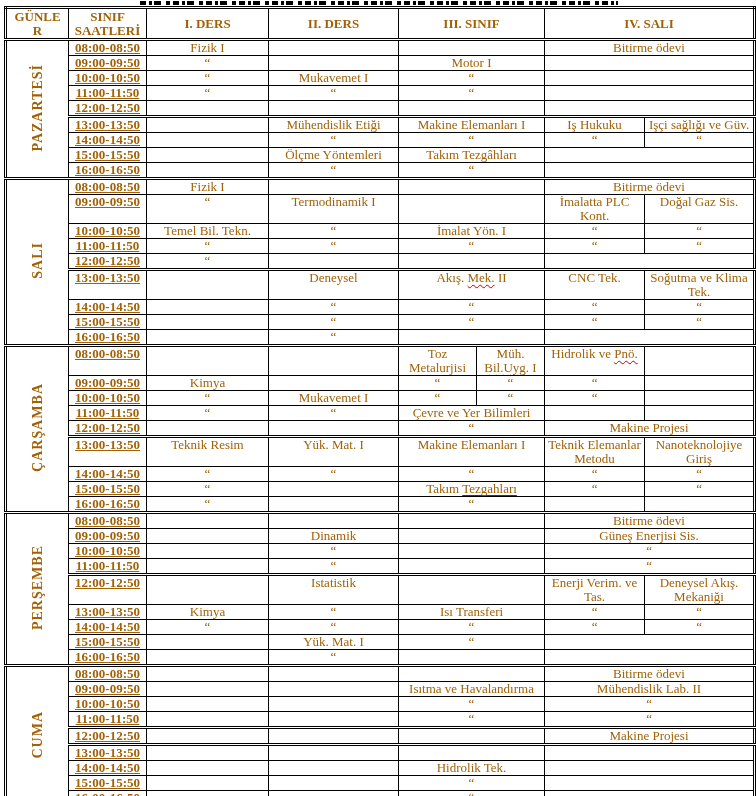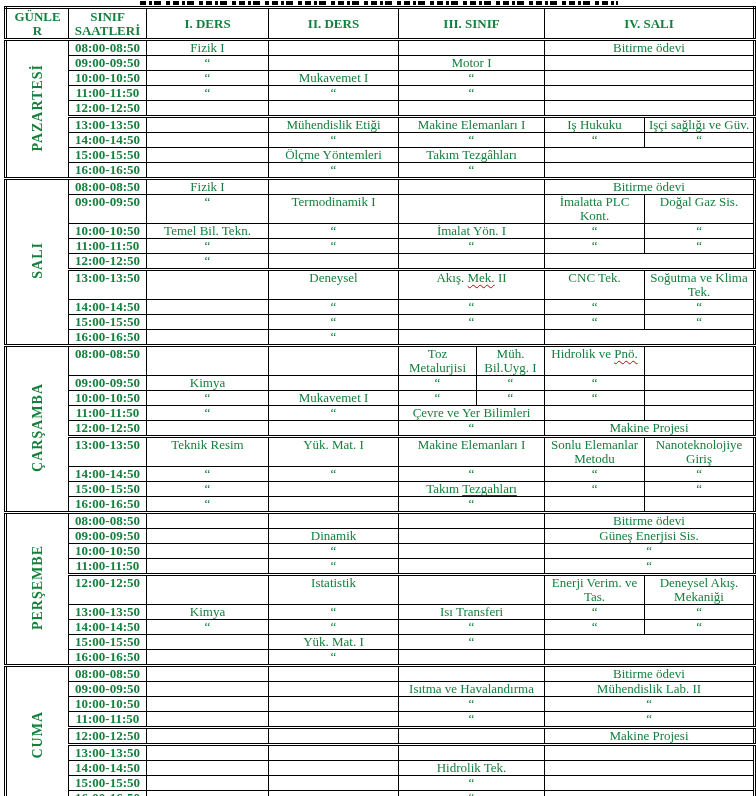--- a/index.html
+++ b/index.html
@@ -1,28 +1,28 @@
 <!DOCTYPE html>
 <html><head>
 <meta charset="utf-8">
 <style>
   html,body{margin:0;padding:0;background:#fff;}
   .page{position:relative;width:756px;height:796px;background:#fff;overflow:hidden;
-        font-family:"Liberation Serif","DejaVu Serif",serif;color:#15803d;}
+        font-family:"Liberation Serif","DejaVu Serif",serif;color:#a16207;}
   
   .title-clip{position:absolute;top:1px;left:140px;width:478px;height:4px;
     background:repeating-linear-gradient(90deg,#000 0 6px,transparent 6px 9px,#000 9px 12px,
       transparent 12px 14px,#000 14px 21px,transparent 21px 26px,#000 26px 30px,transparent 30px 33px);}
   table.sched{position:absolute;top:6px;left:4px;border-collapse:collapse;table-layout:fixed;
     width:749px;border:3px double #000;}
   td,th{border:1px solid #000;padding:0 2px;font-size:13px;line-height:14px;
     text-align:center;vertical-align:top;height:14px;overflow:hidden;}
   th{vertical-align:middle;font-weight:bold;height:29px;border-bottom:3px double #000;}
   th .wrapname{display:inline-block;width:52px;word-break:break-all;}
-  td.time{font-weight:bold;white-space:nowrap;}
+  td.time{font-weight:bold;white-space:nowrap;text-decoration:underline;}
   td.day{vertical-align:middle;border-right:1px solid #000;}
   td.day .vtxt{writing-mode:vertical-rl;transform:rotate(180deg);font-weight:bold;
     font-size:14px;letter-spacing:1px;white-space:nowrap;}
   tr.block-start td{border-top:3px double #000;}
   tr.thick td{border-top:3px double #000;}
   .sq-red{text-decoration:underline wavy #c00000 1px;text-decoration-skip-ink:none;text-underline-offset:2px;margin-top:31px;}
   .u-blue{text-decoration:underline solid #2626cc 1.5px;text-decoration-skip-ink:none;text-underline-offset:2px;}
 </style>
 </head>
 <body>
@@ -228,21 +228,21 @@
           <td colspan="1"></td>
           <td colspan="1"></td>
           <td colspan="2">“</td>
           <td colspan="2">Makine Projesi</td>
         </tr>
         <tr class="thick">
           <td class="time">13:00-13:50</td>
           <td colspan="1">Teknik Resim</td>
           <td colspan="1">Yük. Mat. I</td>
           <td colspan="2">Makine Elemanları I</td>
-          <td colspan="1">Sonlu Elemanlar Metodu</td>
+          <td colspan="1">Teknik Elemanlar Metodu</td>
           <td colspan="1">Nanoteknolojiye Giriş</td>
         </tr>
         <tr>
           <td class="time">14:00-14:50</td>
           <td colspan="1">“</td>
           <td colspan="1">“</td>
           <td colspan="2">“</td>
           <td colspan="1">“</td>
           <td colspan="1">“</td>
         </tr>

